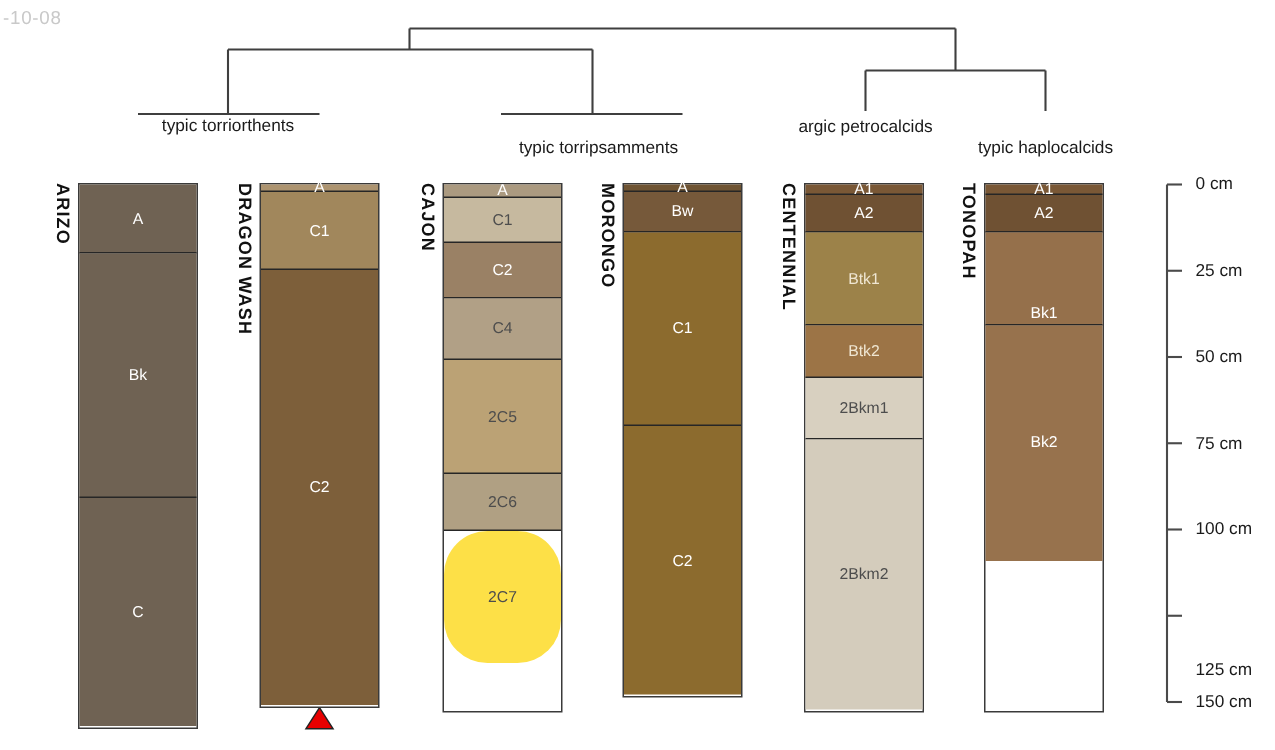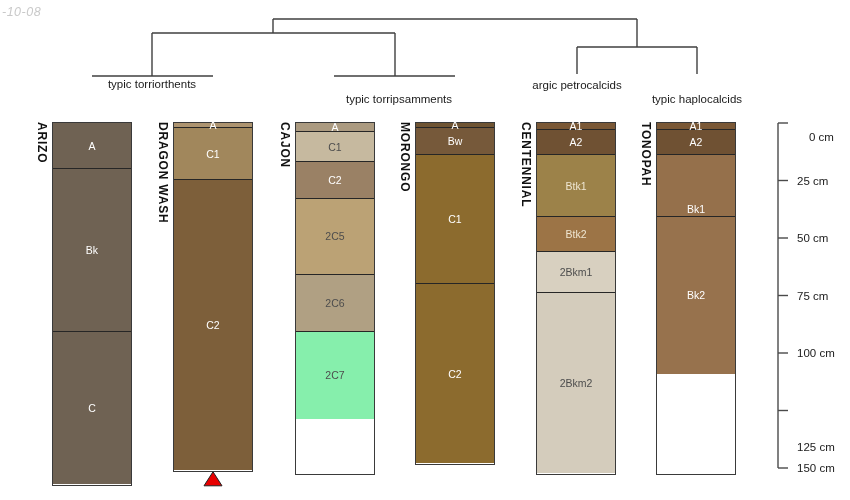--- a/index.html
+++ b/index.html
@@ -4,21 +4,21 @@
 <style>
   html,body{margin:0;padding:0;background:#ffffff;}
   #canvas{
     position:relative;width:850px;height:500px;overflow:hidden;
     background:#ffffff;
     font-family:"Liberation Sans", sans-serif;
   }
   #overlay-svg{position:absolute;left:0;top:0;width:850px;height:500px;}
   .watermark{
     position:absolute;left:2px;top:5px;
-    font-size:12.5px;font-style:italic;color:#c9c9c9;
+    font-size:12.5px;color:#c9c9c9;
     letter-spacing:0.5px;
   }
   .taxon{
     position:absolute;transform:translateX(-50%);
     white-space:nowrap;font-size:11.5px;color:#1a1a1a;
   }
   .series-name{
     position:absolute;writing-mode:vertical-rl;
     font-size:12px;font-weight:bold;color:#111111;
     letter-spacing:0.8px;white-space:nowrap;width:14px;
@@ -112,27 +112,30 @@
       <div class="profile" style="left: 295px; top: 122px; width: 80px; height: 352.6px;">
         <div class="horizon" style="height: 9.2px; background: rgb(171, 154, 128);">
           <span class="horizon-label" style="color: rgb(255, 255, 255);">A</span>
         </div>
         <div class="horizon" style="height: 29.9px; background: rgb(198, 185, 159);">
           <span class="horizon-label" style="color: rgb(77, 77, 77);">C1</span>
         </div>
         <div class="horizon" style="height: 36.8px; background: rgb(154, 129, 101);">
           <span class="horizon-label" style="color: rgb(255, 255, 255);">C2</span>
         </div>
+        <div class="horizon" style="height: 41.4px; background: rgb(177, 160, 134);">
+          <span class="horizon-label" style="color: rgb(77, 77, 77);">C4</span>
+        </div>
         <div class="horizon" style="height: 75.9px; background: rgb(187, 162, 117);">
           <span class="horizon-label" style="color: rgb(77, 77, 77);">2C5</span>
         </div>
-        <div class="horizon" style="height: 57px; background: rgb(176, 160, 131);">
+        <div class="horizon" style="height: 38px; background: rgb(176, 160, 131);">
           <span class="horizon-label" style="color: rgb(77, 77, 77);">2C6</span>
         </div>
-        <div class="horizon" style="height: 87.4px; background: #86efac;">
+        <div class="horizon" style="height: 87.4px; background: #fde047; border-radius: 29px;">
           <span class="horizon-label" style="color: rgb(77, 77, 77);">2C7</span>
         </div>
       </div>
       <div class="series-name" style="left: 398px; top: 122px;">MORONGO</div>
       <div class="profile" style="left: 415px; top: 122px; width: 80px; height: 343.4px;">
         <div class="horizon" style="height: 4.6px; background: rgb(111, 84, 51);">
           <span class="horizon-label" style="color: rgb(255, 255, 255);">A</span>
         </div>
         <div class="horizon" style="height: 27.6px; background: rgb(118, 89, 58);">
           <span class="horizon-label" style="color: rgb(255, 255, 255);">Bw</span>
@@ -175,21 +178,21 @@
         </div>
         <div class="horizon" style="height: 62.1px; background: rgb(149, 112, 75);">
           <span class="horizon-label" style="color: rgb(255, 255, 255); margin-top: 47px;">Bk1</span>
         </div>
         <div class="horizon" style="height: 156.4px; background: rgb(151, 114, 77);">
           <span class="horizon-label" style="color: rgb(255, 255, 255);">Bk2</span>
         </div>
       </div>
     </div>
   <div id="axis-labels">
-      <div class="depth-label" style="top: 137px; margin-left: 12px;">0 cm</div>
+      <div class="depth-label" style="top: 123px;">0 cm</div>
       <div class="depth-label" style="top: 180.5px;">25 cm</div>
       <div class="depth-label" style="top: 238px;">50 cm</div>
       <div class="depth-label" style="top: 295.5px;">75 cm</div>
       <div class="depth-label" style="top: 353px;">100 cm</div>
       <div class="depth-label" style="top: 410.5px; margin-top: 36px;">125 cm</div>
       <div class="depth-label" style="top: 468px;">150 cm</div>
     </div>
 </div>
 
 </body></html>

